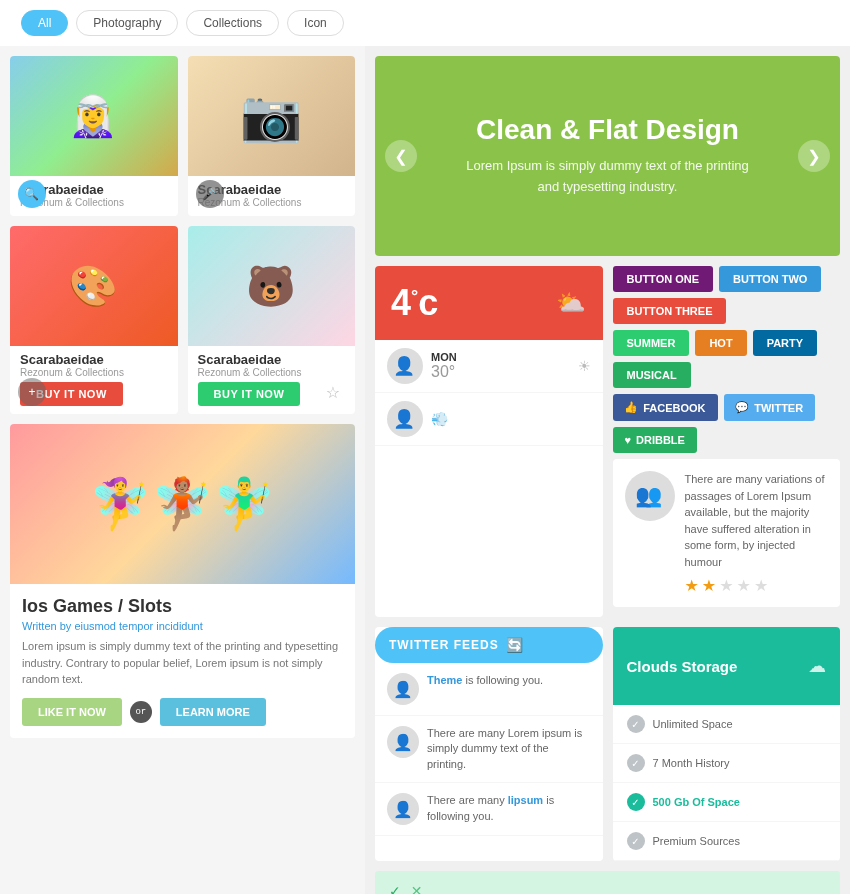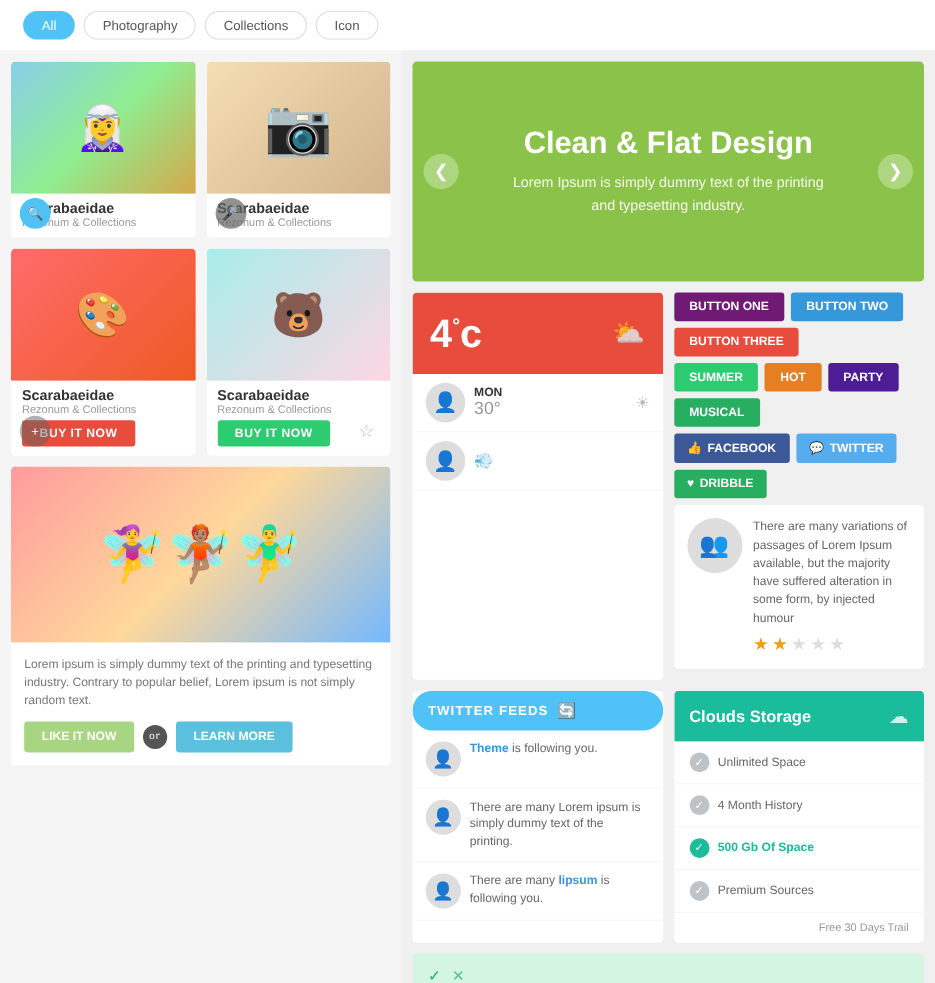--- a/index.html
+++ b/index.html
@@ -395,21 +395,21 @@
       cursor: pointer;
       border: none;
       text-transform: uppercase;
     }
     
     .tag-teal { background: #701a75; }
     .tag-blue { background: #3498db; }
     .tag-red { background: #e74c3c; }
     .tag-green { background: #2ecc71; }
     .tag-orange { background: #e67e22; }
-    .tag-purple { background: #4c1d95; }
+    .tag-purple { background: #0369a1; }
     .tag-dark { background: #27ae60; }
     
     .social-btn {
       padding: 7px 12px;
       border-radius: 3px;
       font-size: 11px;
       font-weight: bold;
       cursor: pointer;
       border: none;
       display: flex;
@@ -526,21 +526,21 @@
     
     .cloud-storage {
       background: #fff;
       border-radius: 4px;
       overflow: hidden;
       flex: 1;
     }
     
     .cloud-header {
       background: #1abc9c;
-      padding: 12px 14px;
+      padding: 28px 14px;
       display: flex;
       align-items: center;
       justify-content: space-between;
     }
     
     .cloud-title {
       color: #fff;
       font-size: 15px;
       font-weight: bold;
     }
@@ -676,20 +676,25 @@
           <div class="card-sub">Rezonum &amp; Collections</div>
           <button class="btn-buy btn-green">BUY IT NOW</button>
         </div>
       </div>
 
     </div>
 
     <div class="games-section">
       <div class="games-img">🧚‍♀️🧚🏽🧚‍♂️</div>
       <div class="games-info">
+        <div class="games-title">Ios Games / Slots</div>
+        <div class="games-author">
+          <span>Written by</span>
+          <span style="color:#3498db;">eiusmod tempor incididunt</span>
+        </div>
         <div class="games-desc">Lorem ipsum is simply dummy text of the printing and typesetting industry. Contrary to popular belief, Lorem ipsum is not simply random text.</div>
         <div class="games-actions">
           <button class="btn-like">LIKE IT NOW</button>
           <div class="or-badge">or</div>
           <button class="btn-learn">LEARN MORE</button>
         </div>
       </div>
     </div>
 
   </div>
@@ -801,31 +806,30 @@
         <div class="cloud-header">
           <span class="cloud-title">Clouds Storage</span>
           <span class="cloud-icon">☁</span>
         </div>
         <div class="cloud-item">
           <div class="check-icon check-gray">✓</div>
           <span>Unlimited Space</span>
         </div>
         <div class="cloud-item">
           <div class="check-icon check-gray">✓</div>
-          <span>4 Month History</span>
+          <span>7 Month History</span>
         </div>
         <div class="cloud-item">
           <div class="check-icon check-green">✓</div>
           <span class="cloud-link">500 Gb Of Space</span>
         </div>
         <div class="cloud-item">
           <div class="check-icon check-gray">✓</div>
           <span>Premium Sources</span>
         </div>
-        <div class="cloud-trial">Free 30 Days Trail</div>
       </div>
 
     </div>
 
     <div class="alert-bar alert-green">
       <span class="alert-icon">✓</span>
       <span class="alert-close">✕</span>
     </div>
 
   </div>

